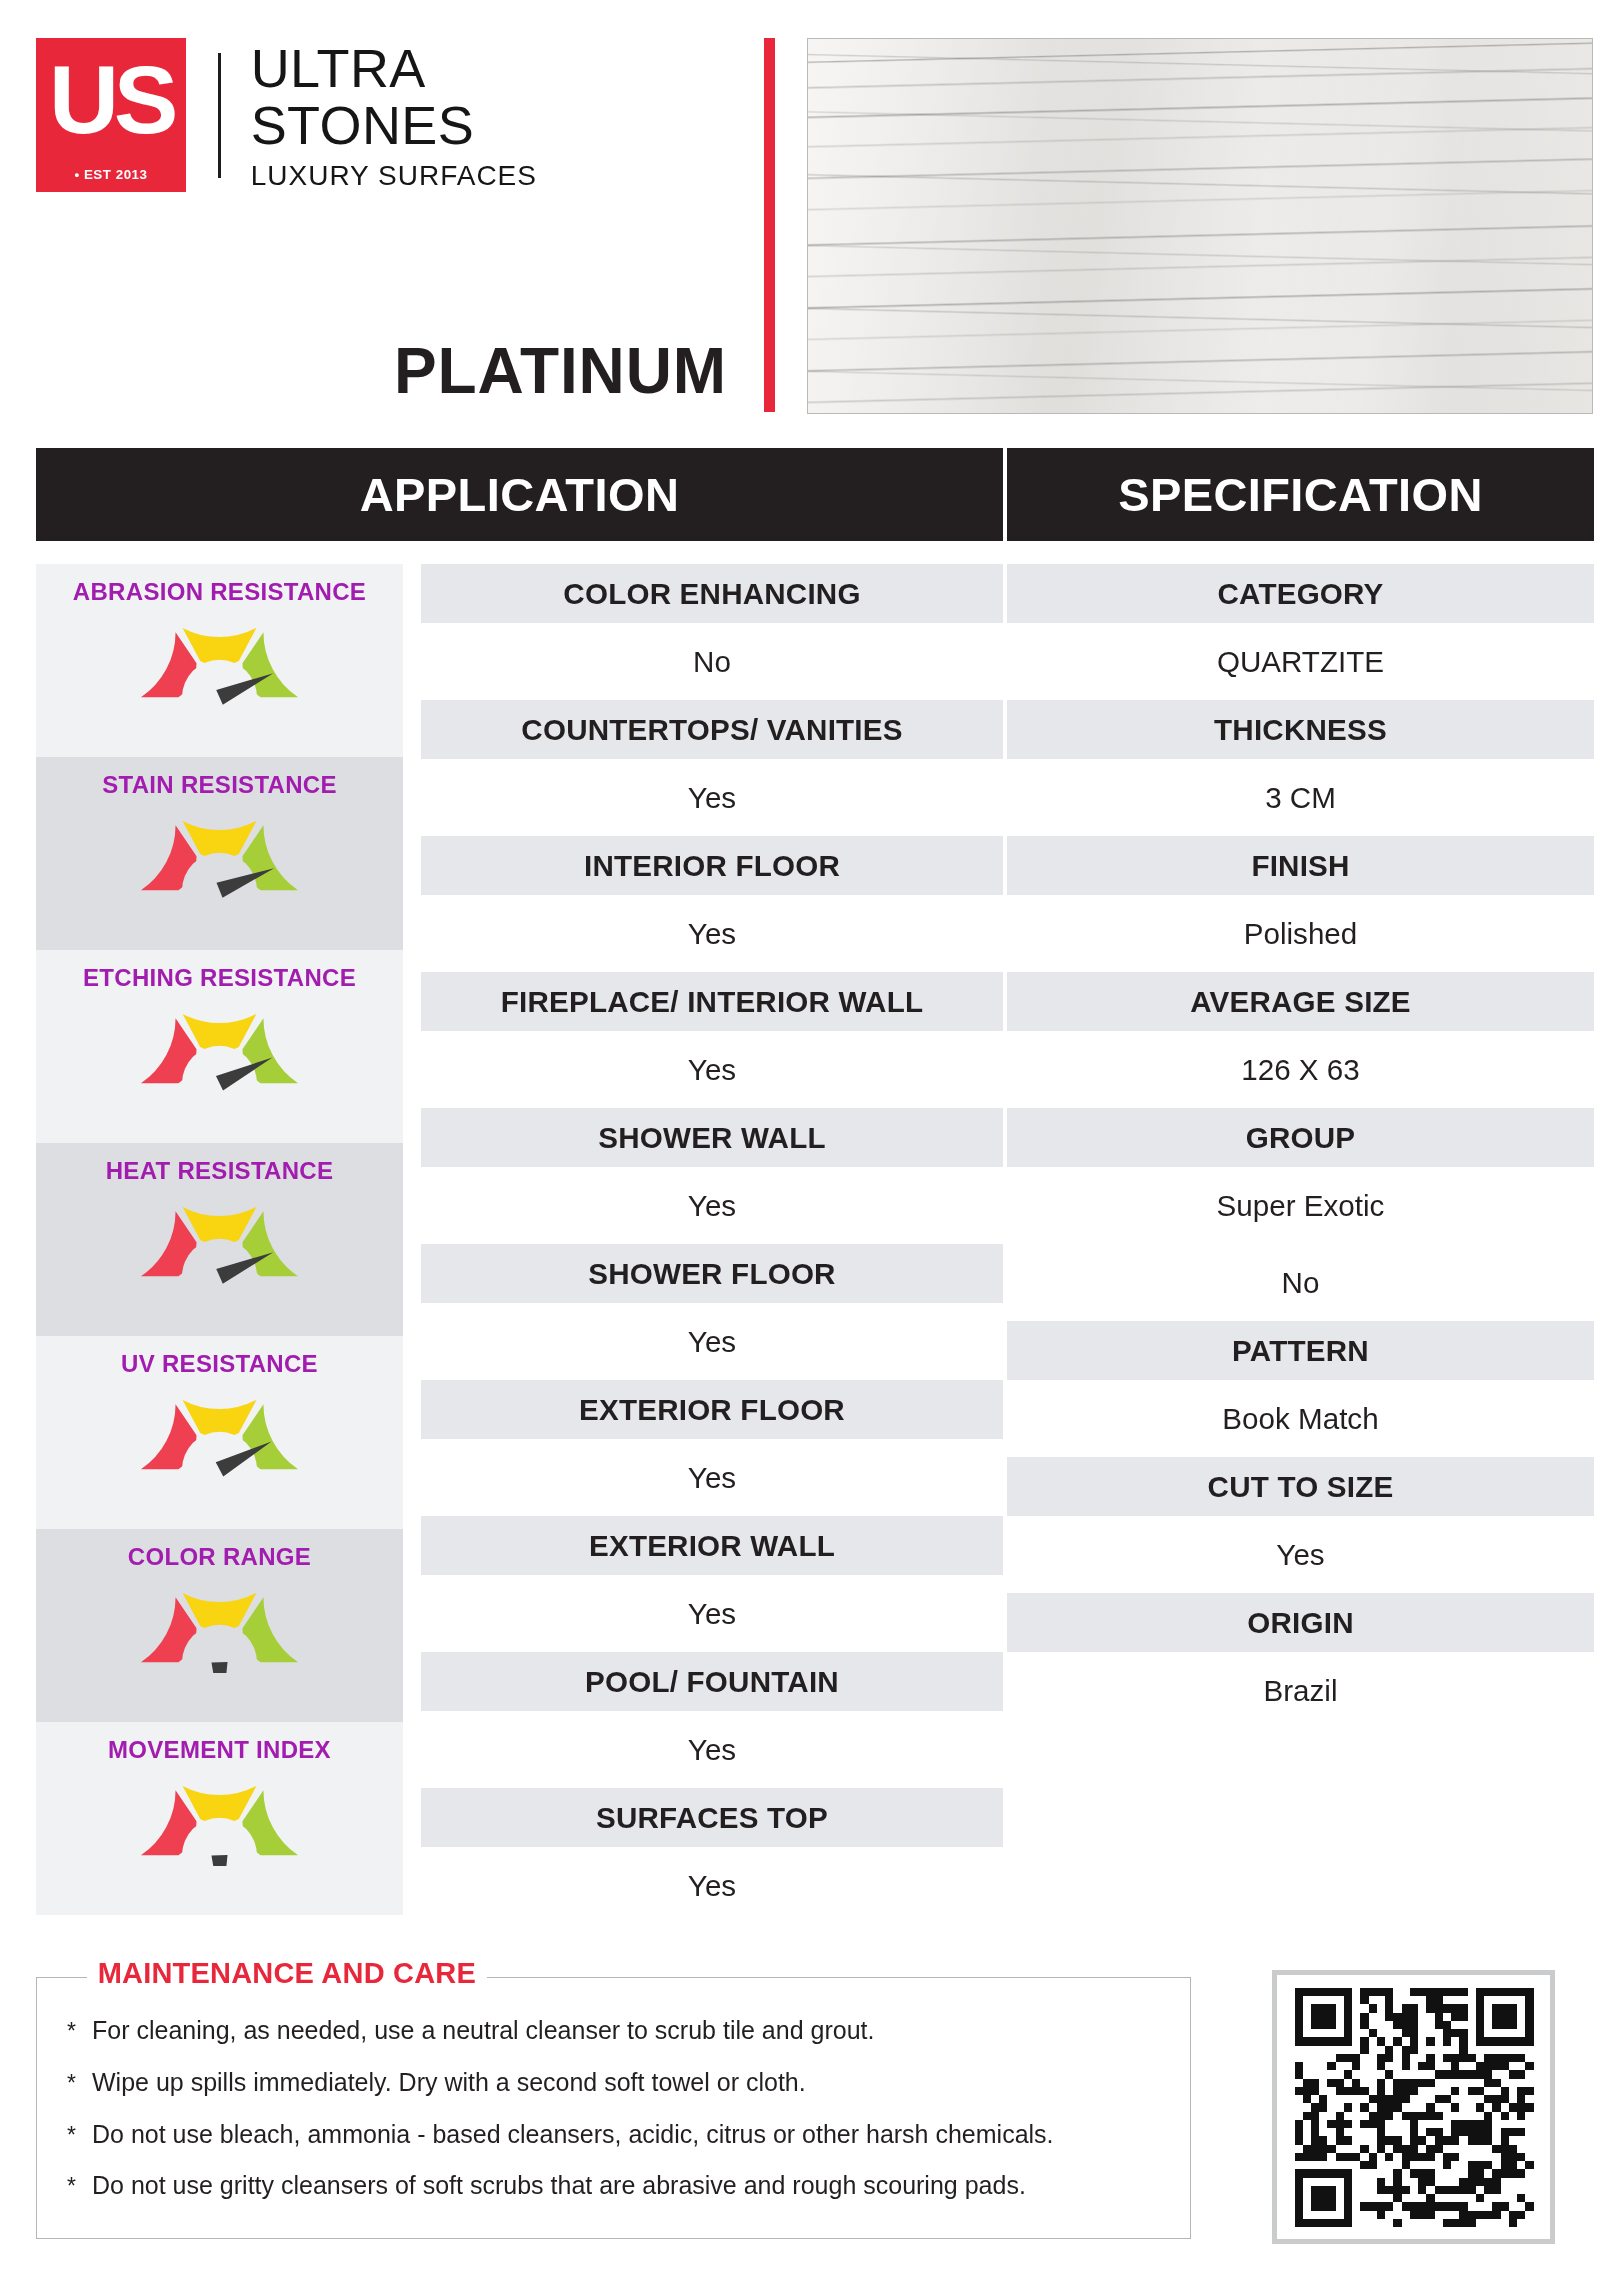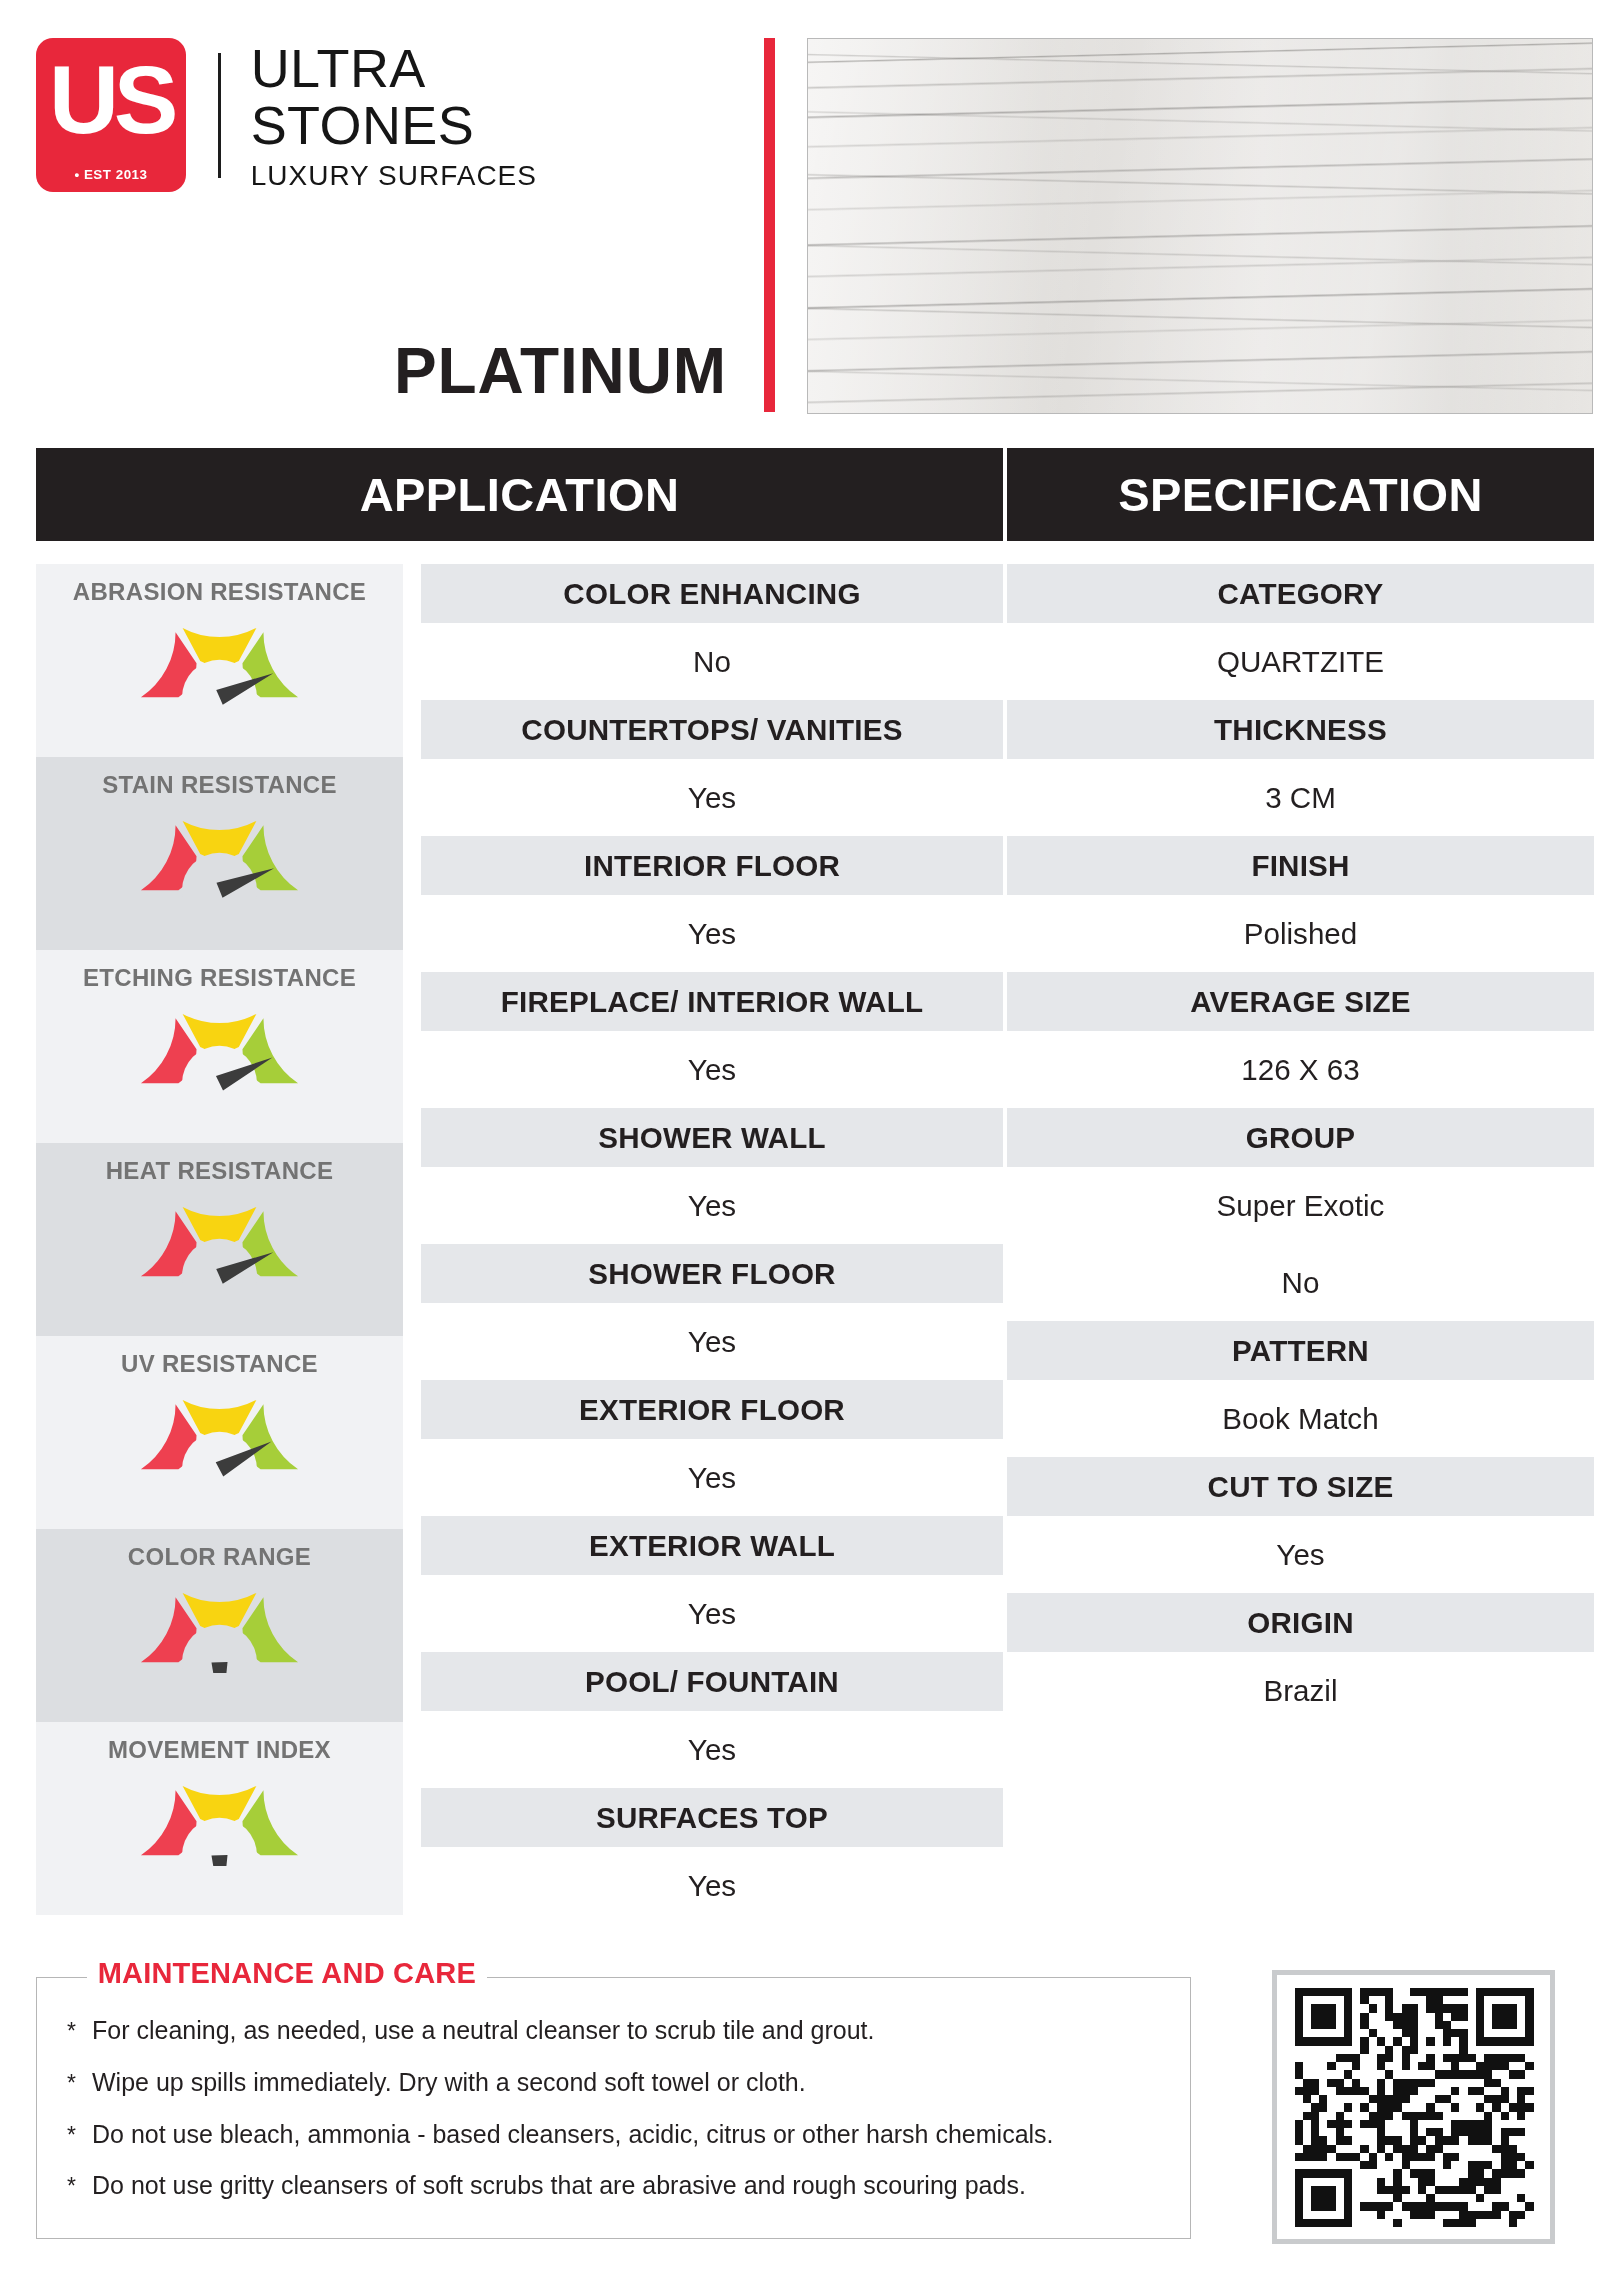--- a/index.html
+++ b/index.html
@@ -35,21 +35,20 @@
     top: 38px;
     display: flex;
     align-items: center;
   }
   .logo-mark {
     width: 150px;
     height: 154px;
     background: #e8273b;
     position: relative;
     flex: none;
-    border-radius: 17px;
   }
   .logo-mark .us-letters {
     position: absolute;
     left: 0; right: 0;
     top: 12.5px;
     text-align: center;
     color: #ffffff;
     font-family: "Liberation Sans", sans-serif;
     font-weight: 700;
     font-size: 97px;
@@ -168,21 +167,21 @@
     flex-direction: column;
     align-items: center;
     justify-content: flex-start;
     padding-top: 14.3px;
   }
   .gauge-row.light { background: #f1f2f4; }
   .gauge-row.dark  { background: #dcdee1; }
   .gauge-label {
     font-size: 24px;
     font-weight: 700;
-    color: #737373;
+    color: #a21caf;
     letter-spacing: 0.3px;
     text-align: center;
     margin-bottom: 1.8px;
   }
   .gauge-svg { display: block; }
 
   
   .table {
     position: absolute;
   }

